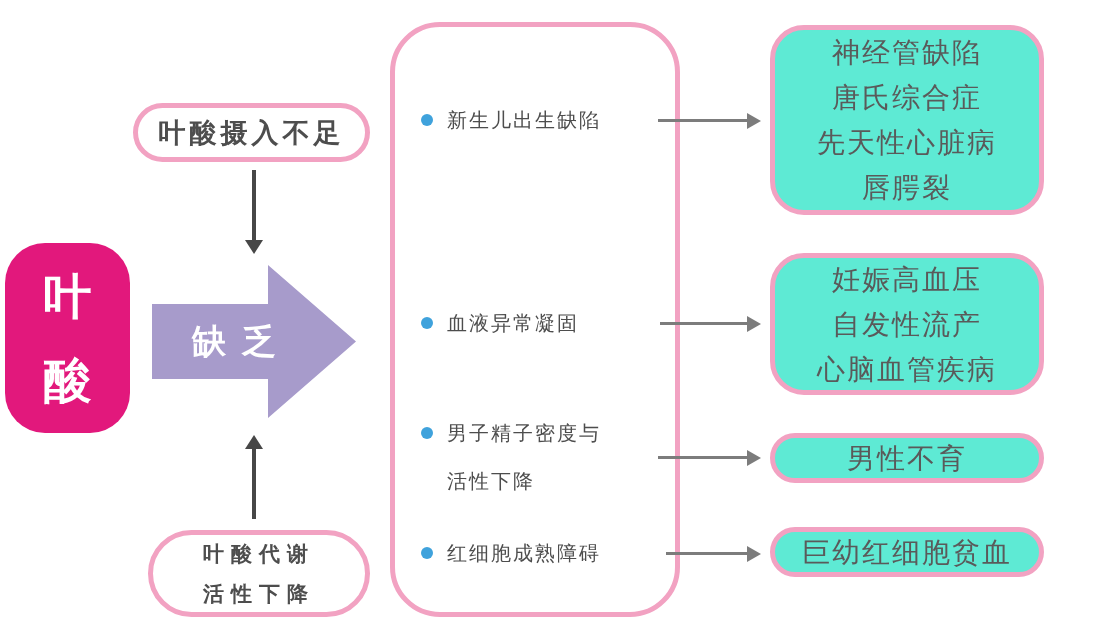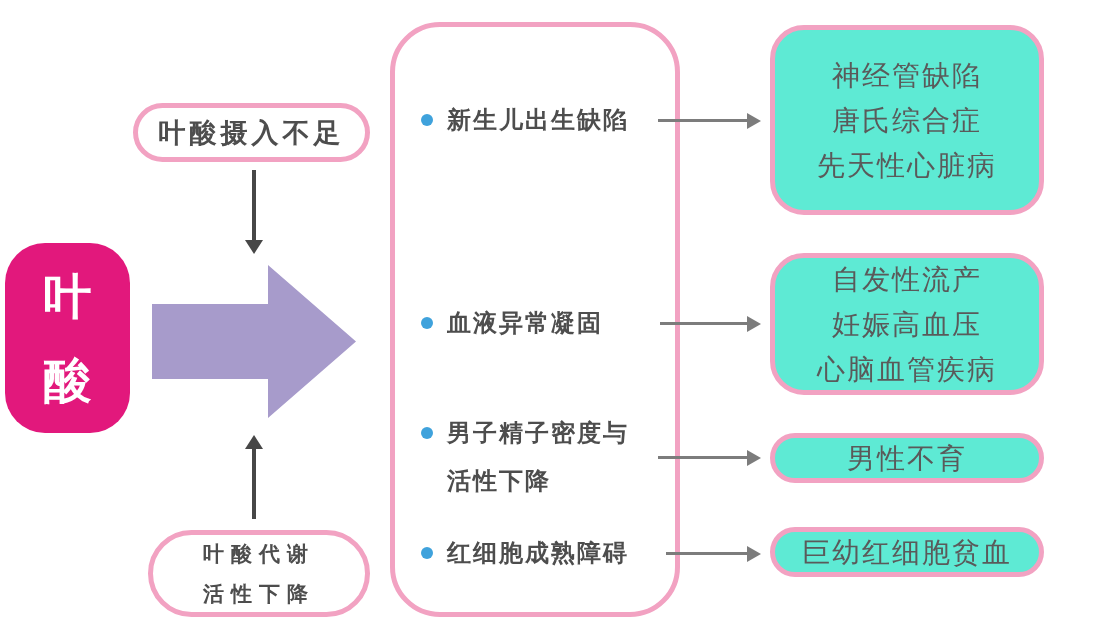--- a/index.html
+++ b/index.html
@@ -54,21 +54,21 @@
   
   .effects-panel {
     left:390px; top:22px; width:290px; height:595px;
     border:5px solid #F2A2C2; border-radius:50px; background:#ffffff;
   }
 
   
   .bullet-row { display:flex; align-items:center; gap:14px; }
   .bullet-row.top-align { align-items:flex-start; }
   .dot { width:12px; height:12px; border-radius:50%; background:#3FA2DC; flex:0 0 auto; }
-  .bullet-text { color:#4D4D4D; font-weight:bold; font-size:24px; letter-spacing:2px; white-space:nowrap; }
+  .bullet-text { color:#4D4D4D; font-weight:normal; font-size:20px; letter-spacing:2px; white-space:nowrap; }
   .bullet-text.two-line { line-height:48px; }
   .row1 { left:421px; top:98px;  height:44px; }
   .row2 { left:421px; top:301px; height:44px; }
   .row3 { left:421px; top:409px;justify-content:flex-end; }
   .row3 .dot { margin-top:18px; }
   .row4 { left:421px; top:531px; height:44px;text-align:center; }
 
   
   .h-arrow { height:3px; background:#7C7C7C; }
   .h-arrow::after {
@@ -100,20 +100,21 @@
 <div class="canvas">
 
   <div class="abs source-box">
     <div>叶</div>
     <div>酸</div>
   </div>
 
   <svg class="abs purple-arrow-svg" viewBox="0 0 204 153">
     <polygon points="0,39 116,39 116,0 204,76.5 116,153 116,114 0,114" fill="#A79BCB"></polygon>
   </svg>
+  <div class="abs purple-arrow-label">缺 乏</div>
 
   <div class="abs pill pill-top">
     <span>叶酸摄入不足</span>
   </div>
 
   <div class="abs v-arrow down v-down"></div>
 
   <div class="abs v-arrow up v-up"></div>
 
   <div class="abs pill pill-bottom">
@@ -148,25 +149,26 @@
 
   <div class="abs h-arrow ha1"></div>
   <div class="abs h-arrow ha2"></div>
   <div class="abs h-arrow ha3"></div>
   <div class="abs h-arrow ha4"></div>
 
   <div class="abs outcome ob1">
     <div class="line">神经管缺陷</div>
     <div class="line">唐氏综合症</div>
     <div class="line">先天性心脏病</div>
+    <div class="line">唇腭裂</div>
   </div>
 
   <div class="abs outcome ob2">
+    <div class="line">妊娠高血压</div>
     <div class="line">自发性流产</div>
-    <div class="line">妊娠高血压</div>
     <div class="line">心脑血管疾病</div>
   </div>
 
   <div class="abs outcome ob3">
     <div class="line">男性不育</div>
   </div>
 
   <div class="abs outcome ob4">
     <div class="line">巨幼红细胞贫血</div>
   </div>

